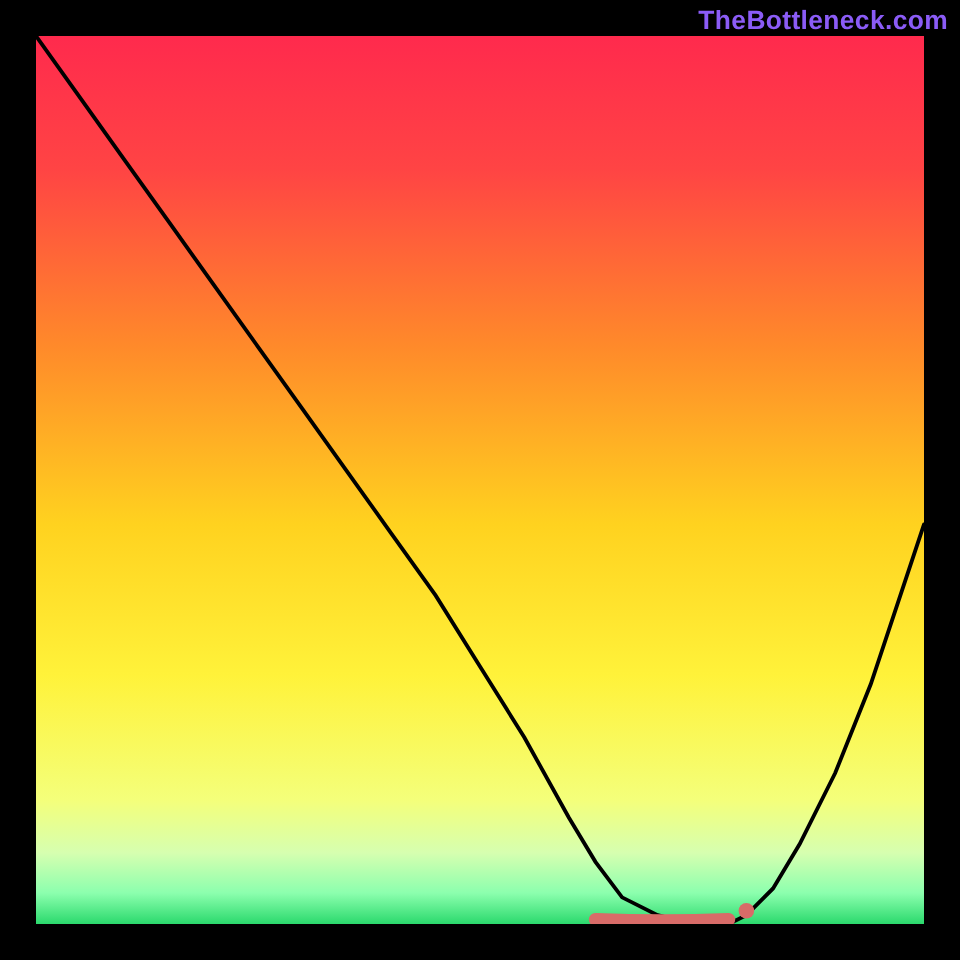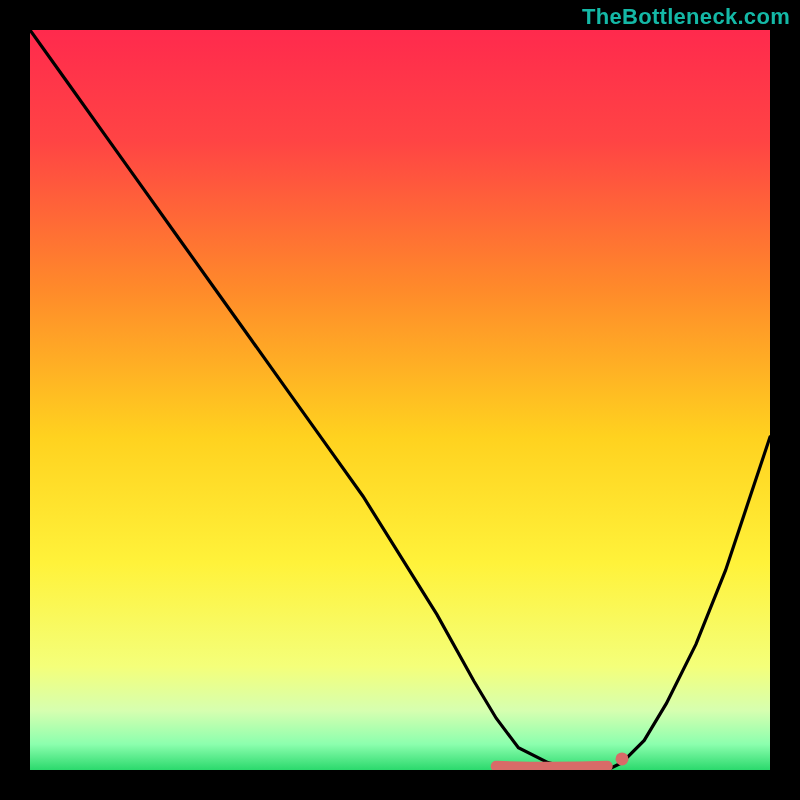--- a/index.html
+++ b/index.html
@@ -13,21 +13,21 @@
   .frame {
     position: relative;
     width: 800px;
     height: 800px;
     background: #000;
   }
   .watermark {
     position: absolute;
     top: 4px;
     right: 10px;
-    color: #14b8a6;
+    color: #8b5cf6;
     font-family: Arial, Helvetica, sans-serif;
     font-size: 22px;
     font-weight: 600;
     letter-spacing: 0.3px;
   }
   .plot-area {
     position: absolute;
     left: 30px;
     top: 30px;
     width: 740px;

